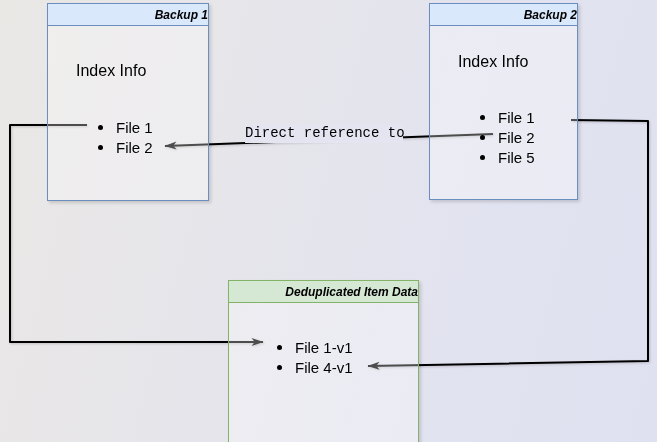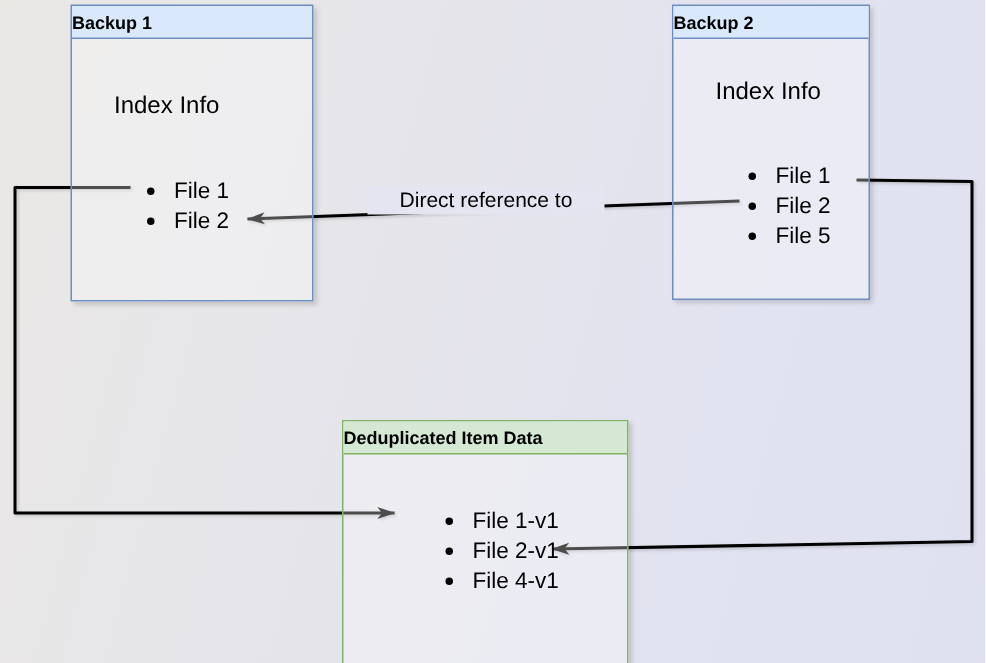--- a/index.html
+++ b/index.html
@@ -32,26 +32,27 @@
     position: absolute;
     border: 1px solid #6c8ebf;
     background: rgba(255,255,255,0.30);
     box-shadow: 2px 2px 3px rgba(0,0,0,0.15);
     box-sizing: border-box;
   }
   .box.green { border-color: #82b366; }
   .box-header {
     display: flex;
     align-items: center;
-    justify-content: flex-start;
+    justify-content: flex-end;
     height: 21px;
     font-size: 12px;
     font-weight: bold;
     border-bottom: 1px solid #6c8ebf;
     background: #dae8fc;
+    font-style: italic;
   }
   .box.green .box-header {
     border-bottom-color: #82b366;
     background: #d5e8d4;
   }
   .index-label {
     position: absolute;
     font-size: 16px;
     white-space: nowrap;
   }
@@ -70,40 +71,41 @@
   }
   .dot {
     width: 5px;
     height: 5px;
     border-radius: 50%;
     background: #000;
     margin-right: 13px;
     flex: 0 0 auto;
   }
   #backup1 { left: 47px;  top: 3px;   width: 162px; height: 198px; }
-  #backup2 { left: 448px; top: 3px;   width: 132px; height: 197px; }
+  #backup2 { left: 429px; top: 3px;   width: 149px; height: 197px; }
   #dedup   { left: 228px; top: 280px; width: 191px; height: 177px; }
 
   #backup1 .index-label { left: 28px; top: 58px; }
   #backup2 .index-label { left: 28px; top: 49px; }
 
   #backup1 .file-list { left: 50px; top: 113px; }
   #backup2 .file-list { left: 50px; top: 103px; }
-  #dedup   .file-list { left: 68px; top: 56px;  }
+  #dedup   .file-list { left: 48px; top: 56px;  }
 
   .ref-label {
     position: absolute;
     left: 245px;
     top: 124px;
     width: 158px;
     text-align: center;
     font-size: 14px;
     line-height: 19px;
     background: #e4e5f0;
     white-space: nowrap;
+    font-family: Liberation Mono, monospace;
   }
 </style>
 </head>
 <body>
 
 <div class="canvas">
 
   <svg class="connector-layer" viewBox="0 0 657 442" xmlns="http://www.w3.org/2000/svg">
     <defs>
       <marker id="arrowhead" markerUnits="userSpaceOnUse" markerWidth="14" markerHeight="10" refX="12.5" refY="5" orient="auto">
@@ -157,24 +159,20 @@
     <div class="box-header">
       <span>Deduplicated Item Data</span>
     </div>
     <ul class="file-list">
       <li class="file-row">
         <span class="dot"></span>
         <span>File 1-v1</span>
       </li>
       <li class="file-row">
         <span class="dot"></span>
-        <span>File 2-v1</span>
-      </li>
-      <li class="file-row">
-        <span class="dot"></span>
         <span>File 4-v1</span>
       </li>
     </ul>
   </div>
 
   <div class="ref-label">
     <div>Direct reference to</div>
   </div>
 
 </div>

